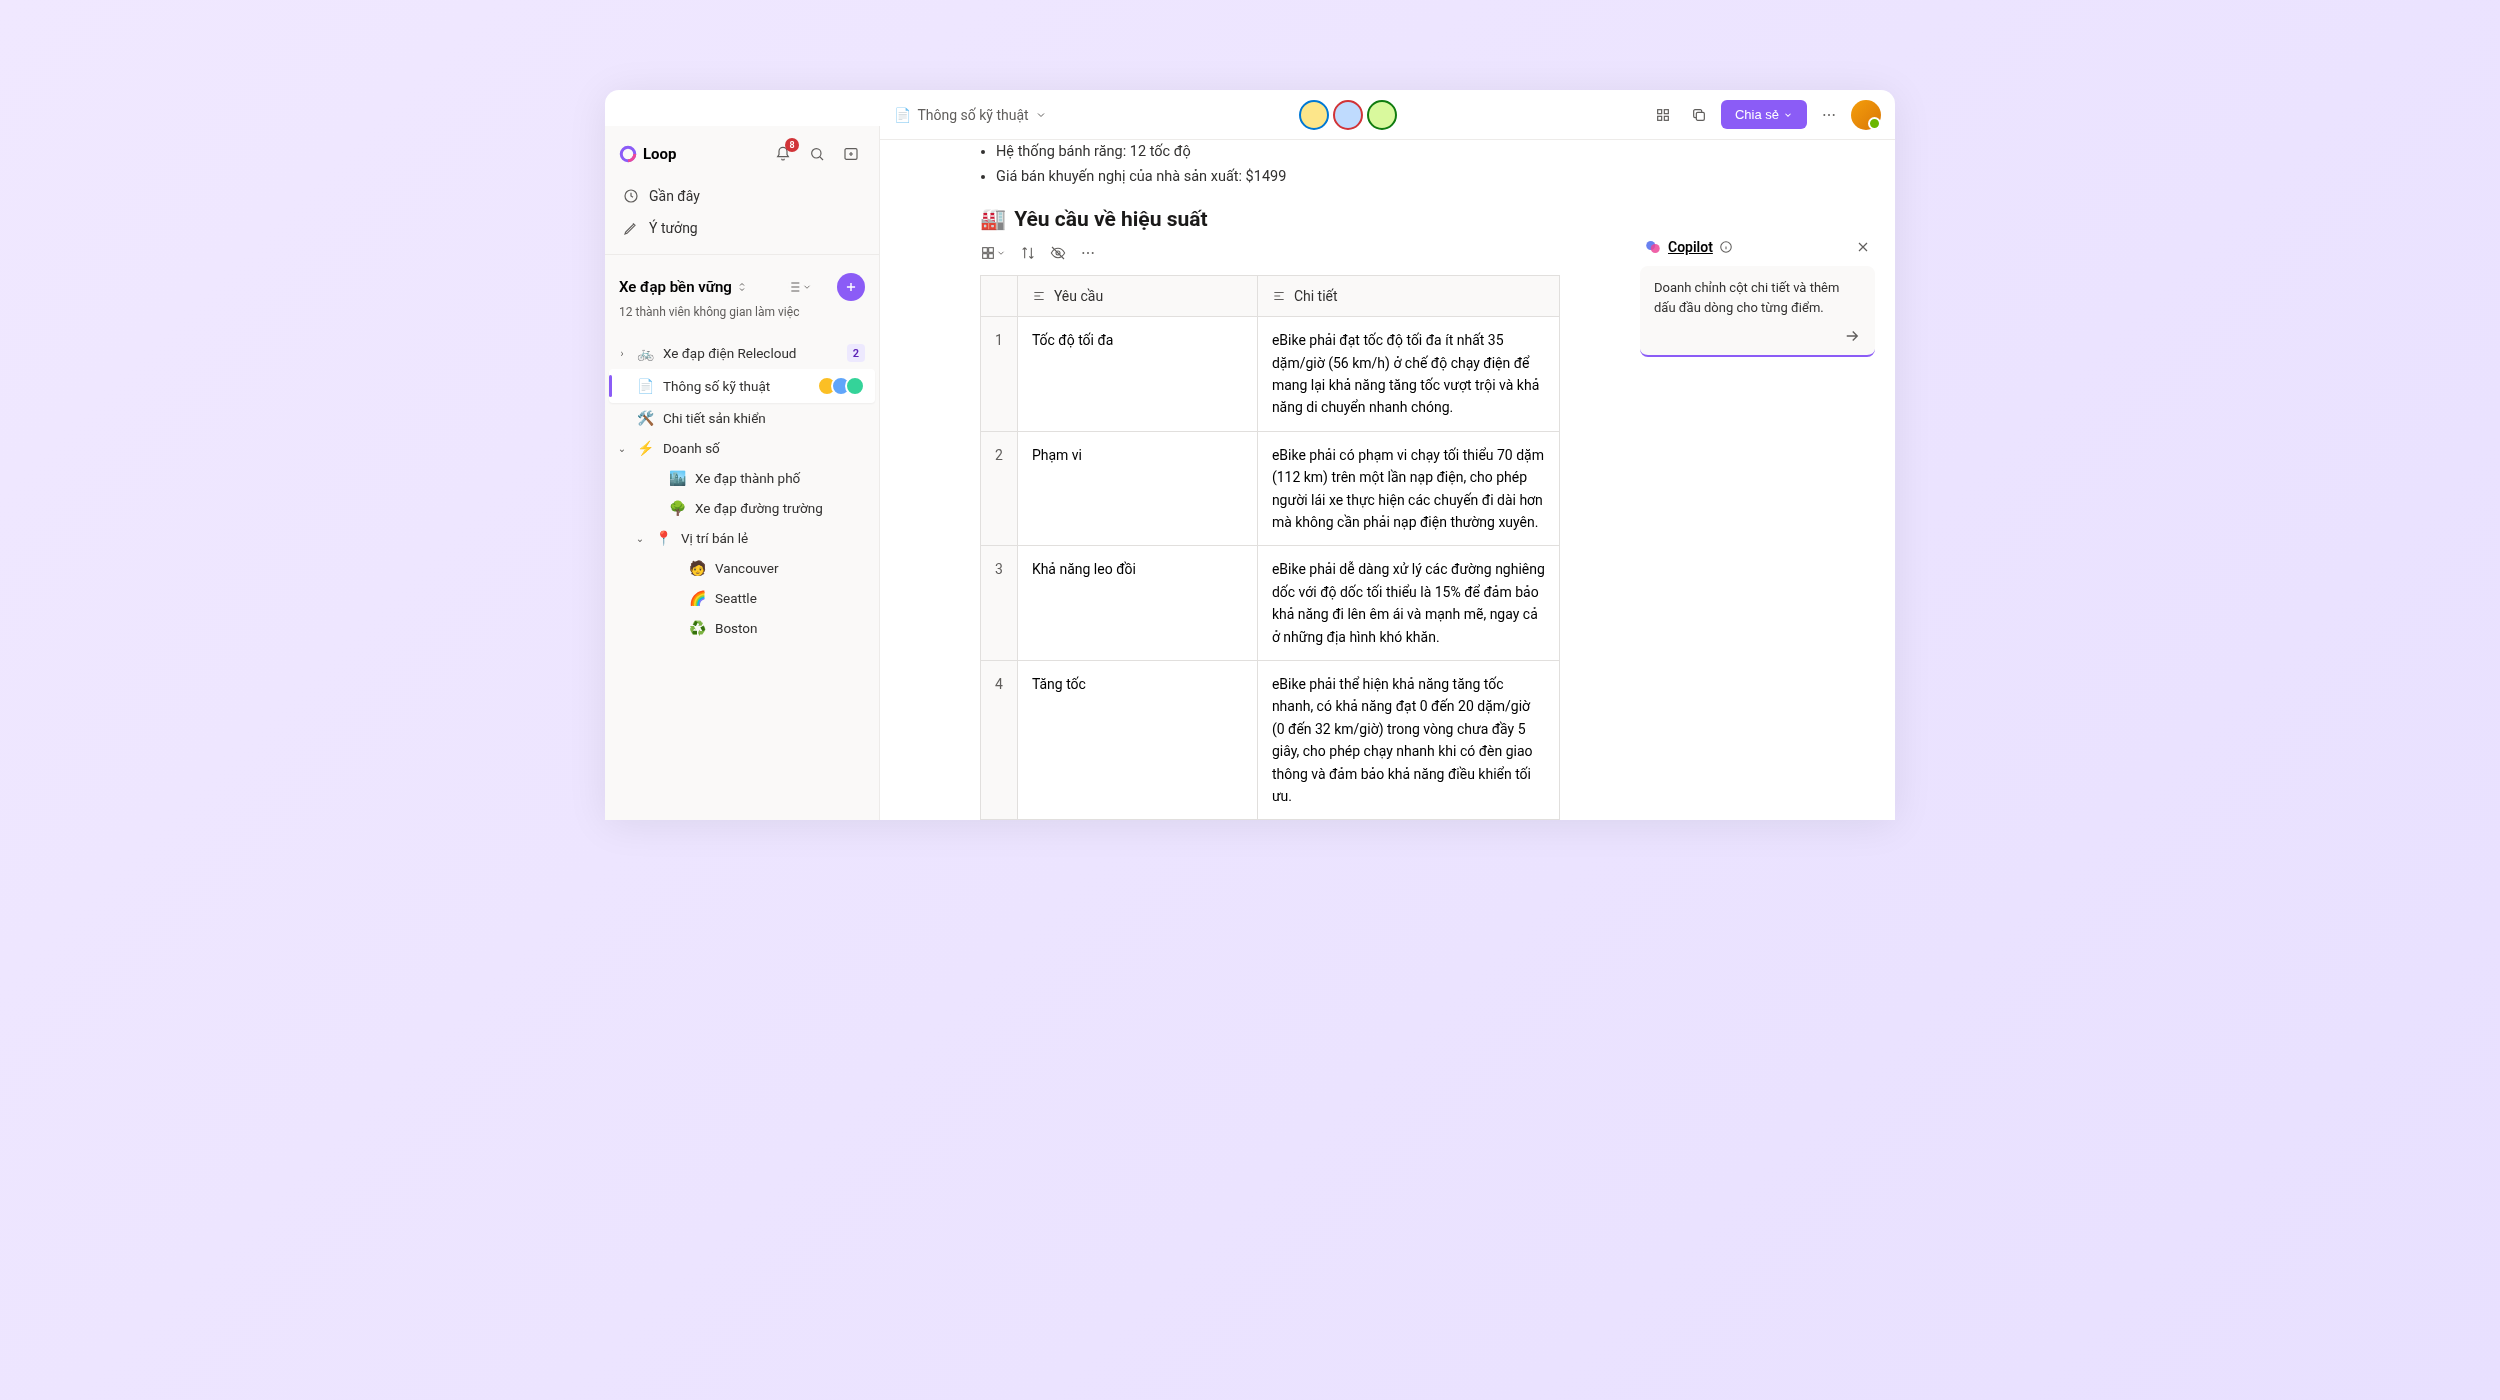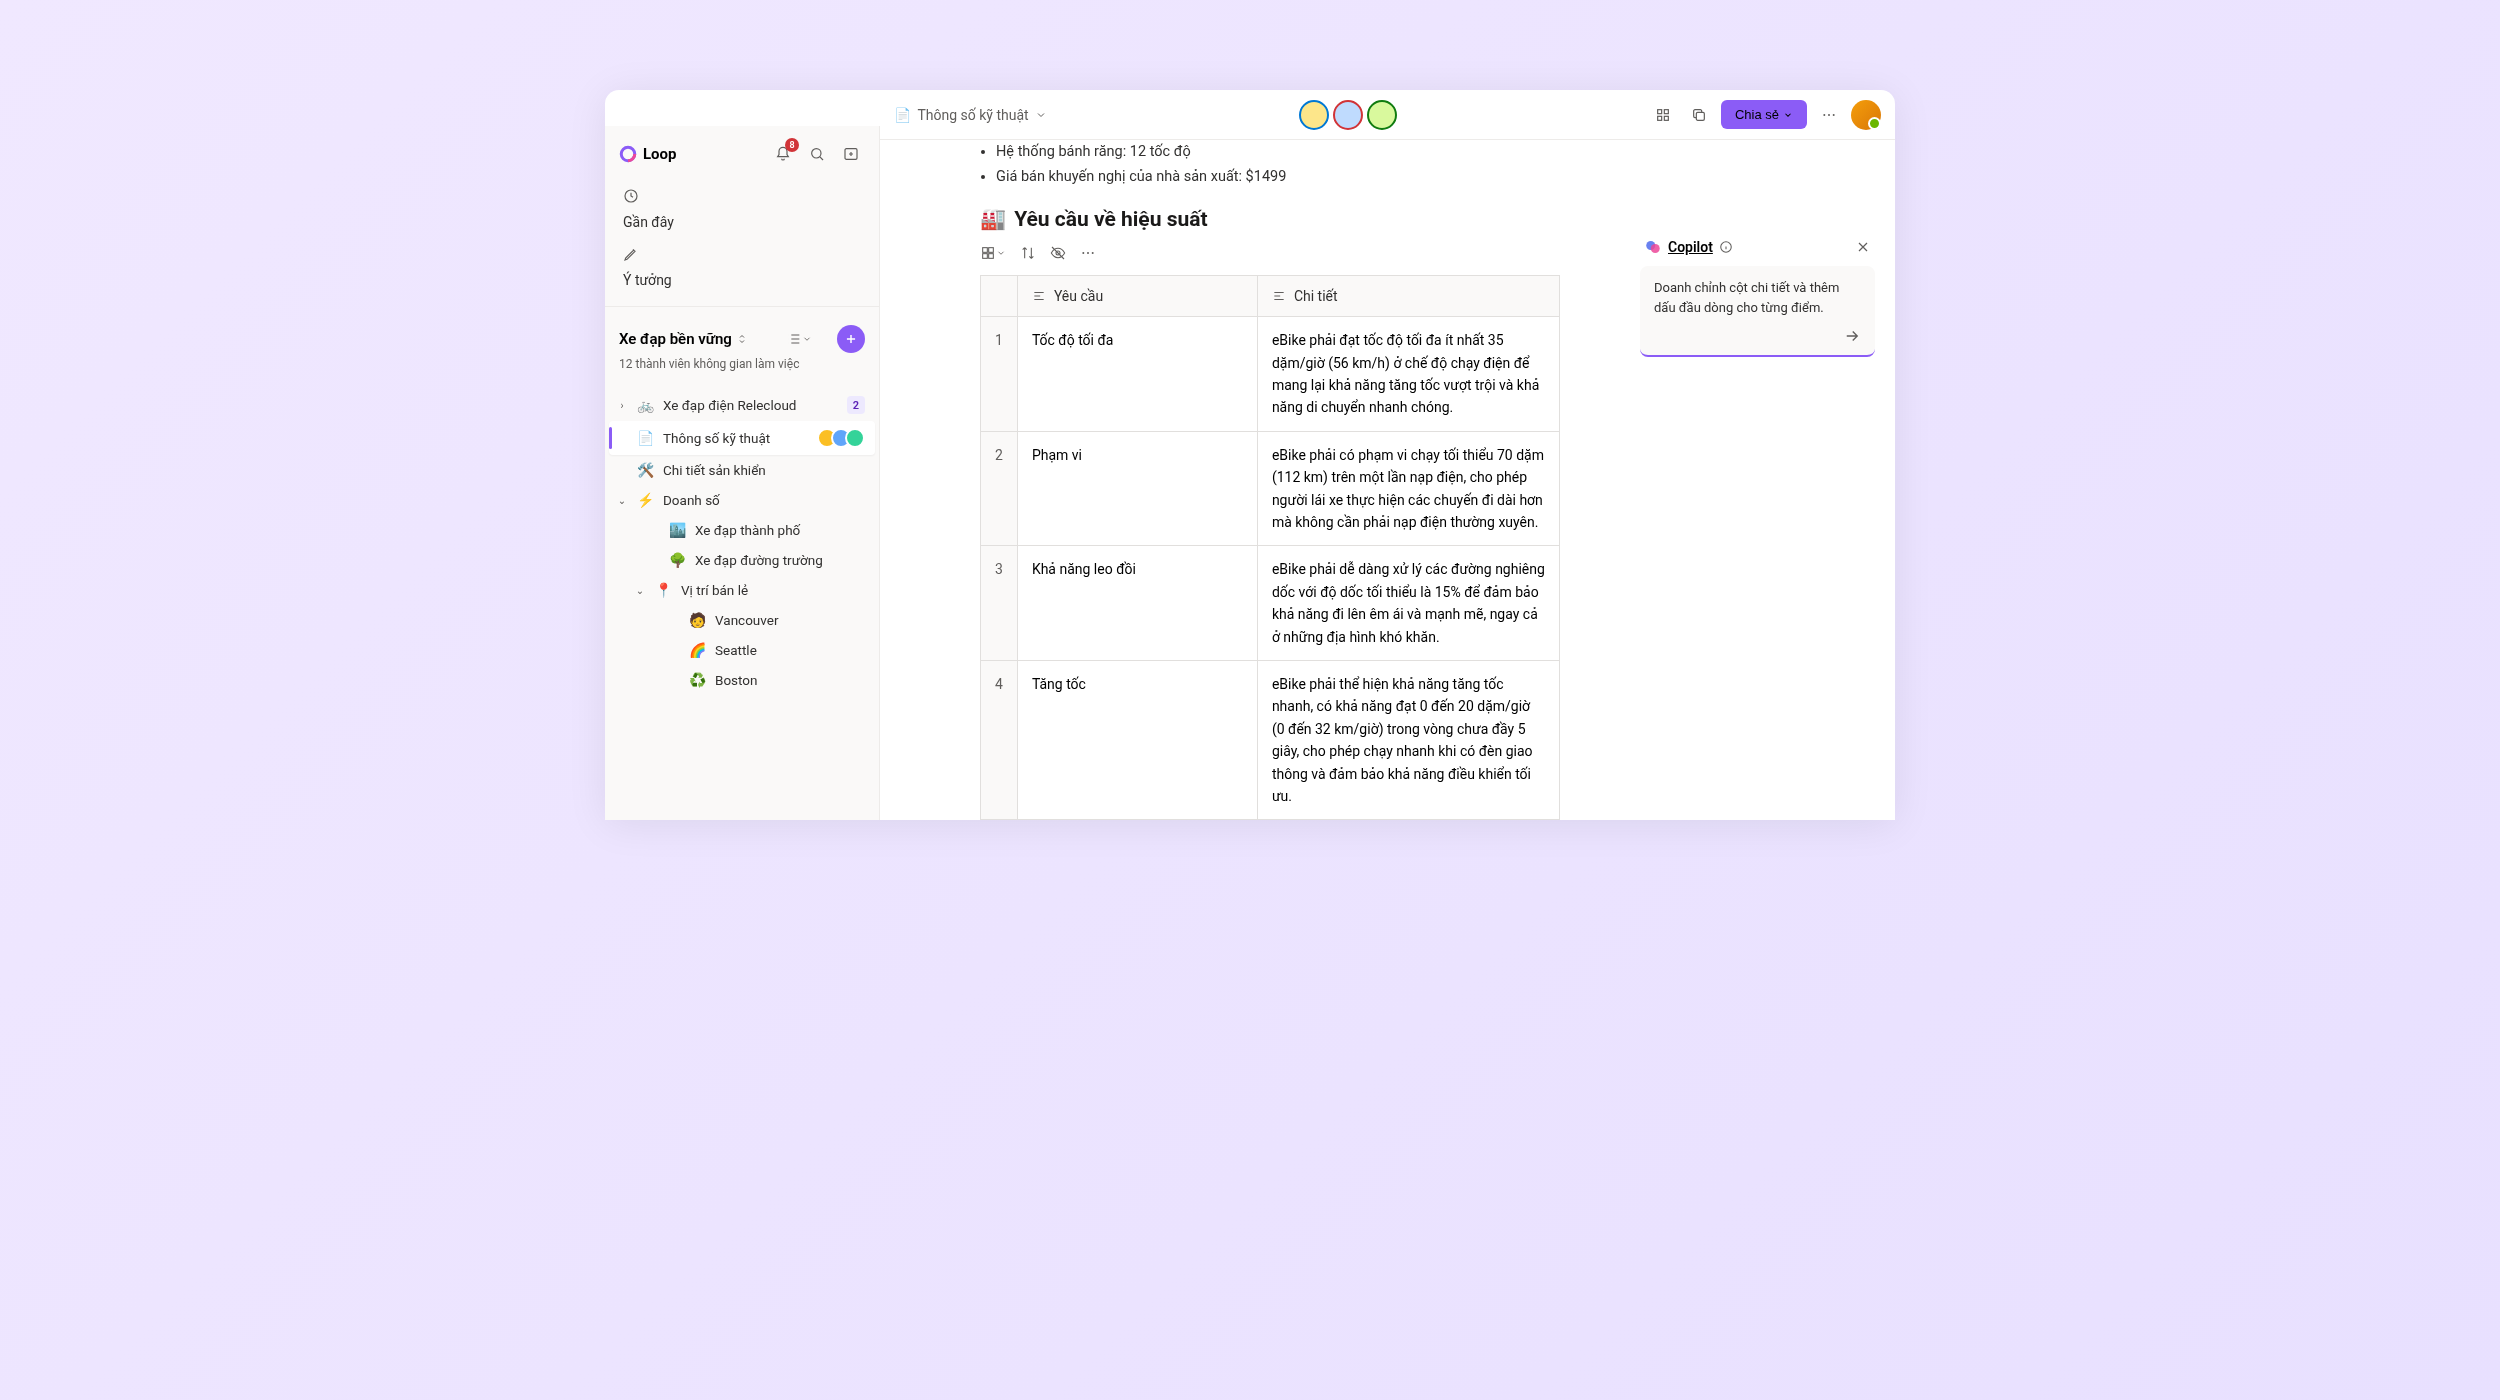--- a/index.html
+++ b/index.html
@@ -69,28 +69,27 @@
   min-width: 14px; height: 14px;
   border-radius: 7px;
   display: flex; align-items: center; justify-content: center;
   padding: 0 3px;
 }
 .nav-section {
   padding: 2px 8px;
 }
 .nav-item {
   display: flex;
-  align-items: flex-start;
+  align-items: flex-end;
   gap: 10px;
   padding: 8px 10px;
   border-radius: 4px;
   font-size: 14px;
   color: #323130;
   cursor: pointer;
-  flex-direction: column;
 }
 .nav-icon { width: 16px; height: 16px; color: #605e5c; flex-shrink: 0; }
 .workspace-header {
   padding: 18px 14px 6px 14px;
   border-top: 1px solid #edebe9;
   margin-top: 8px;
 }
 .workspace-row {
   display: flex;
   align-items: center;
@@ -193,21 +192,21 @@
 .presence-avatars { display: flex; gap: 4px; }
 .presence-avatar {
   width: 30px; height: 30px;
   border-radius: 50%;
   border: 2px solid;
   background: #ccc;
 }
 .topbar-right { display: flex; align-items: center; gap: 8px; }
 .share-btn {
   background: #8b5cf6;
-  color: #000000;
+  color: #ffffff;
   border: none;
   padding: 7px 14px;
   border-radius: 6px;
   font-size: 13px;
   font-weight: 500;
   cursor: pointer;
   display: flex;
   align-items: center;
   gap: 4px;
 }

